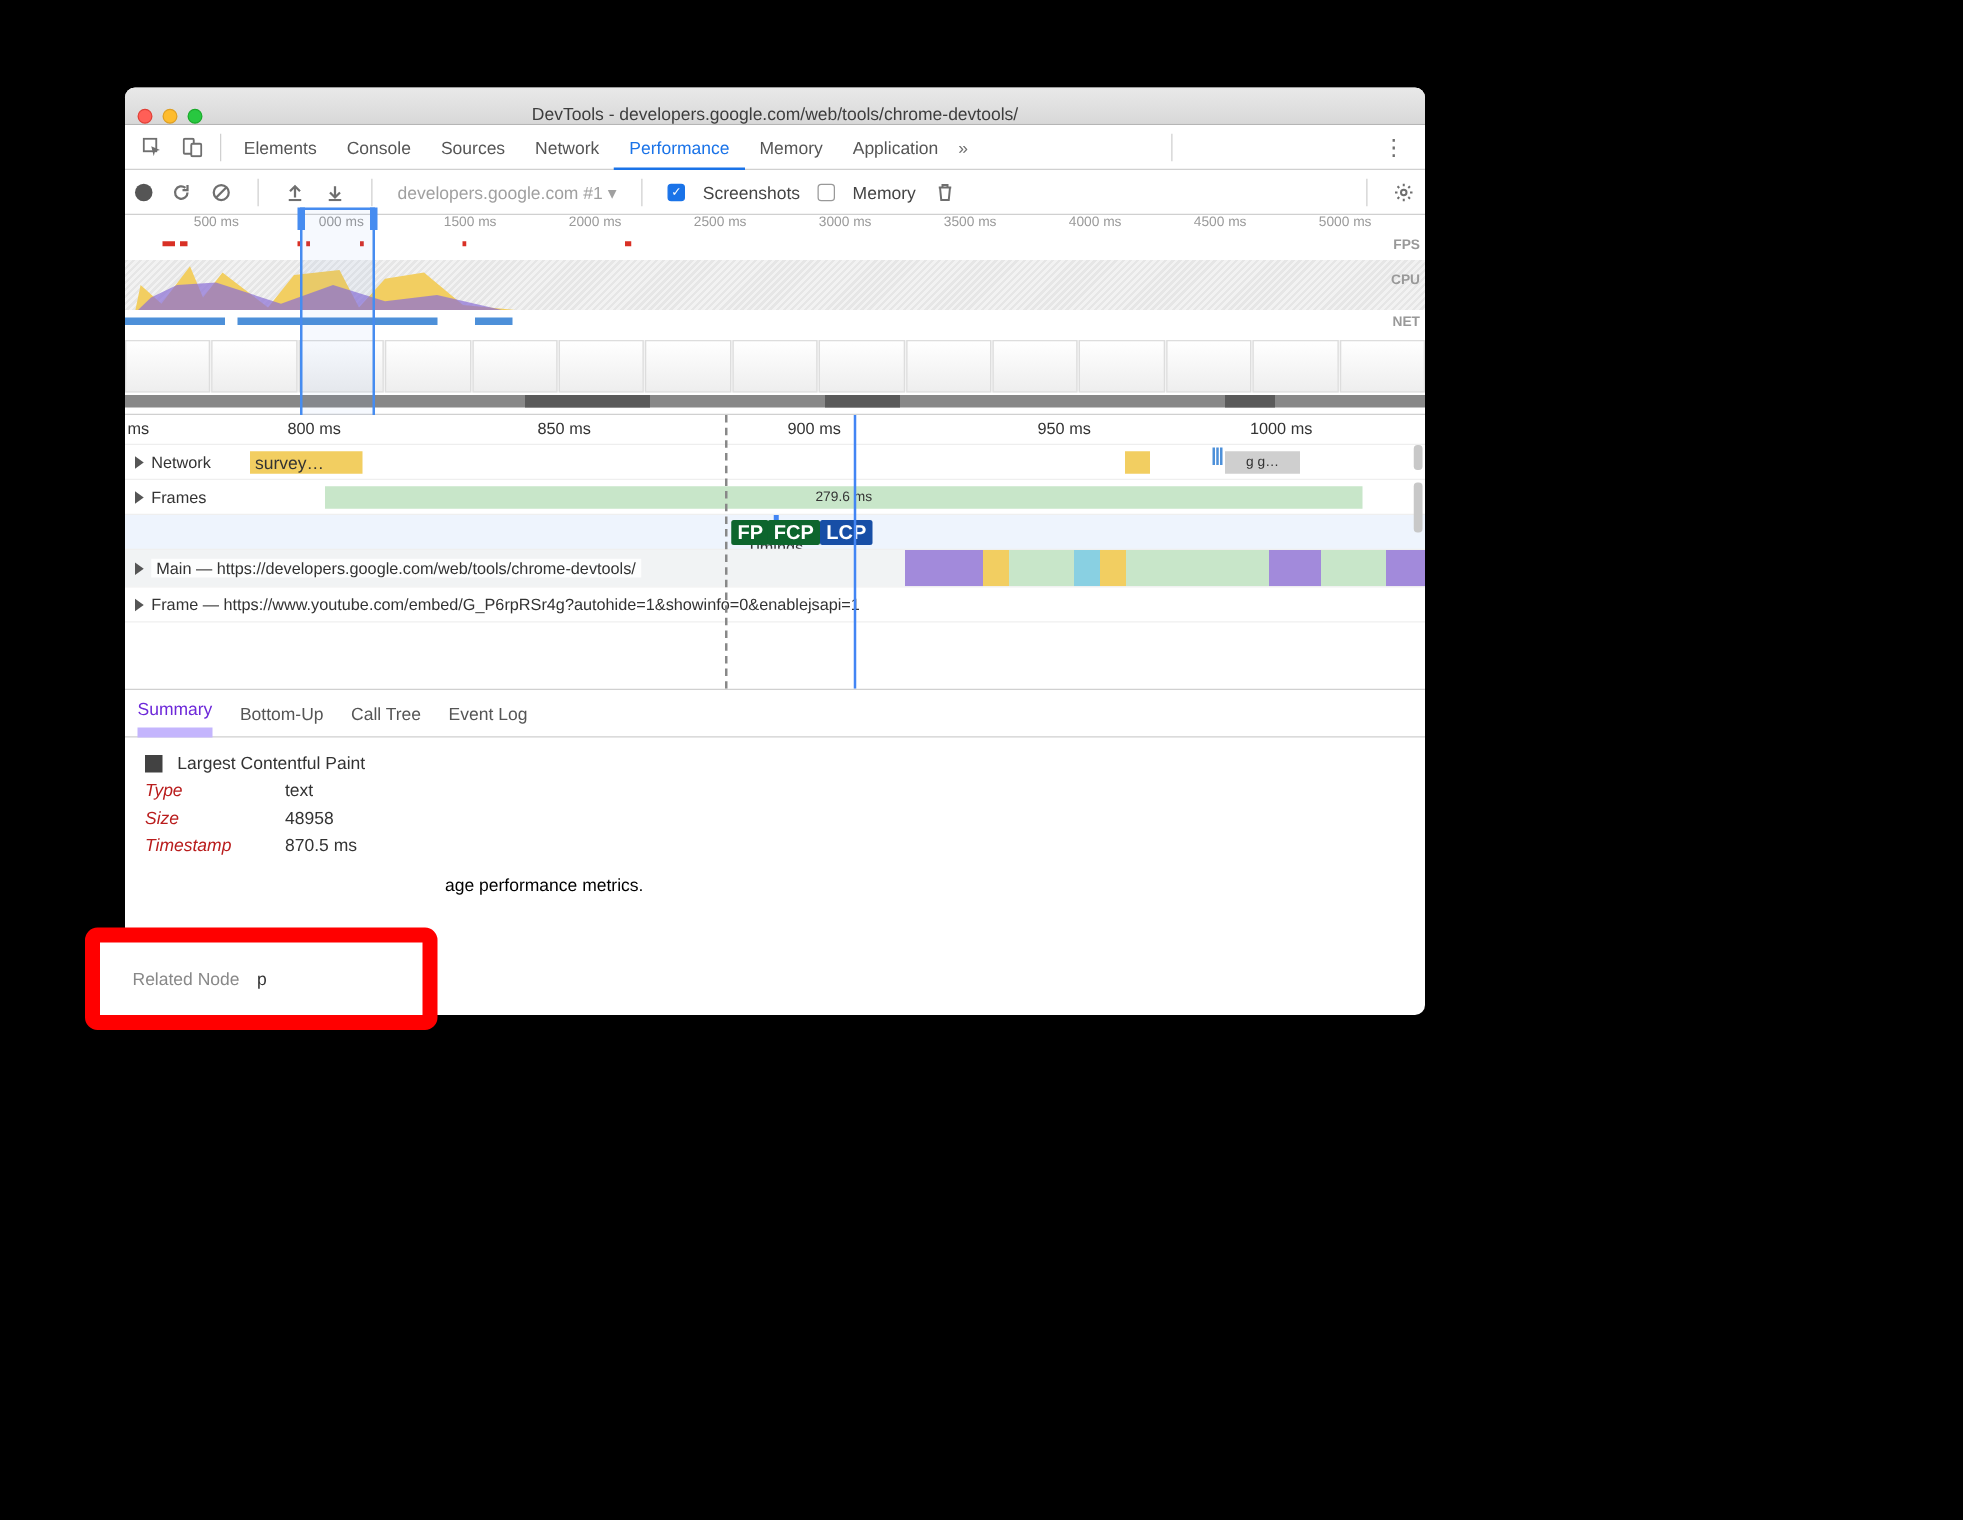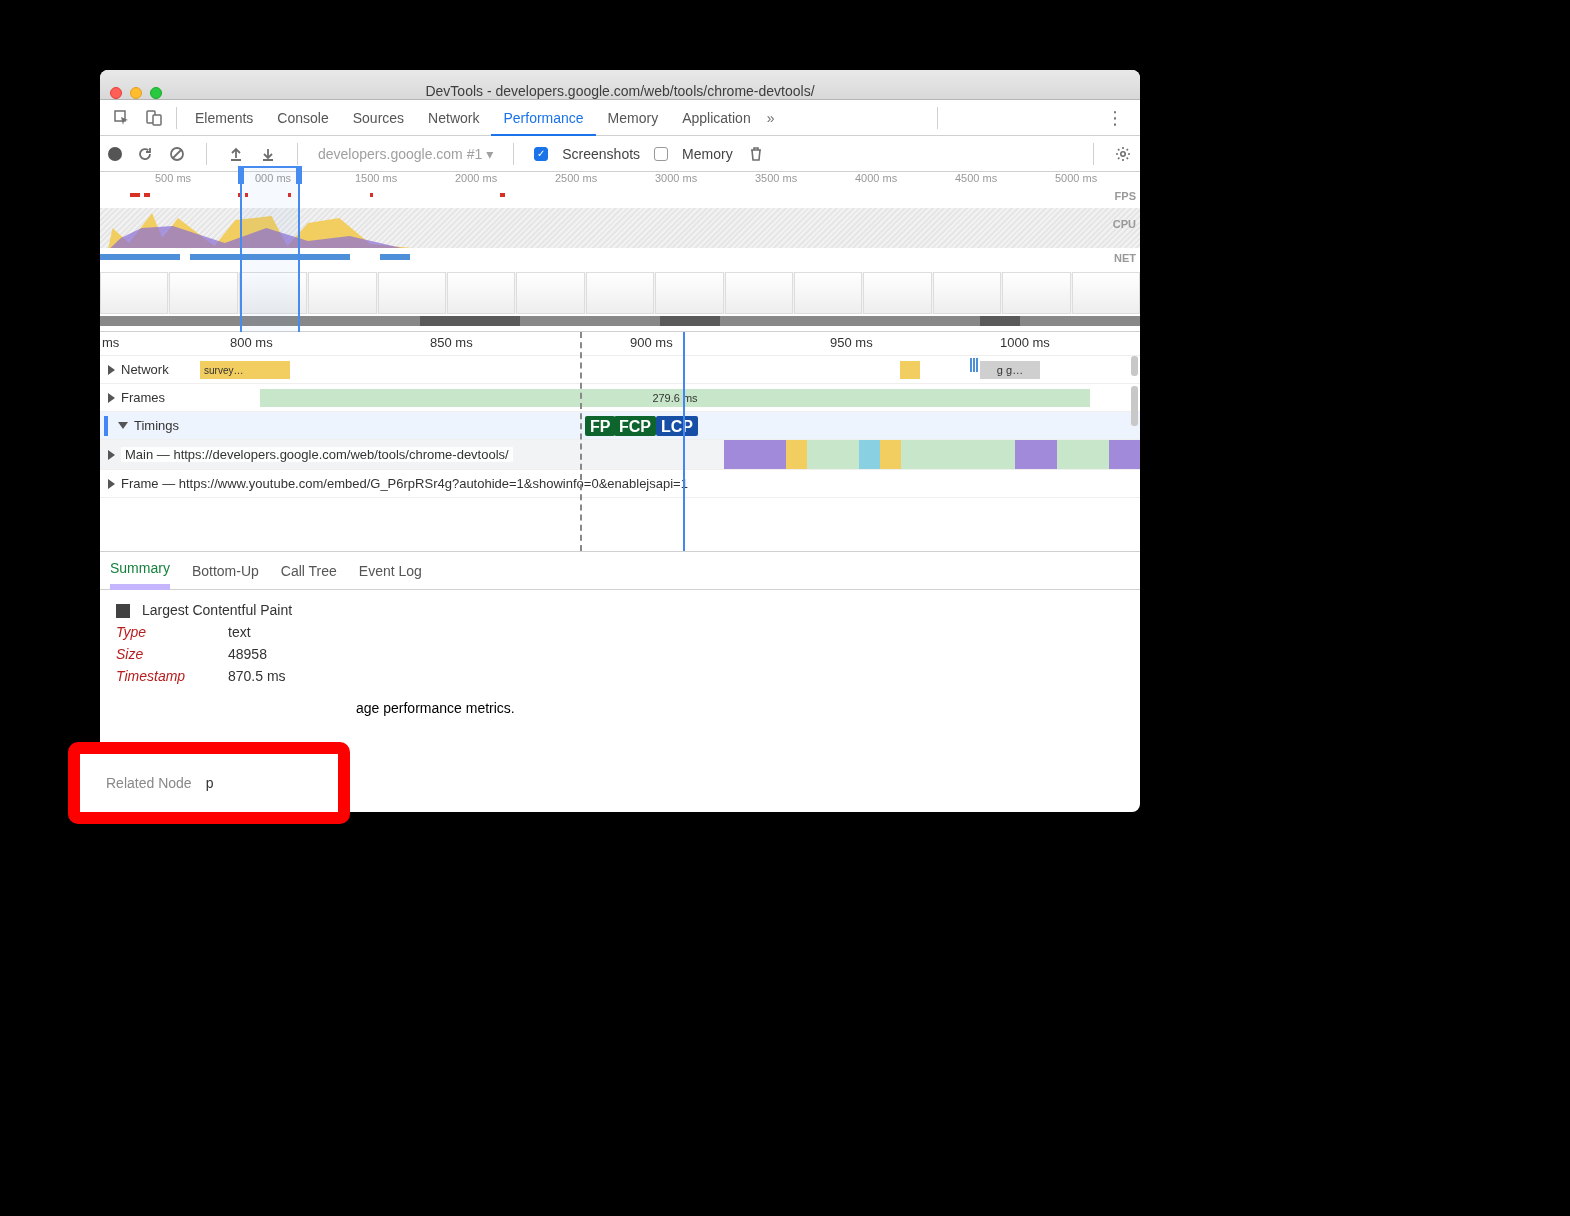--- a/index.html
+++ b/index.html
@@ -35,38 +35,38 @@
 .ov-tick{position:absolute;top:0;font-size:11px;}
 .ov-label{position:absolute;right:4px;font-size:11px;color:#999;font-weight:bold;}
 .ov-body{position:absolute;left:0;right:0;top:18px;bottom:0;}
 .ov-lane{position:absolute;left:0;right:0;}
 .sel-box{position:absolute;left:140px;top:-6px;width:60px;height:170px;border:2px solid #468cf0;background:rgba(70,140,240,.05);}
 .sel-handle{position:absolute;top:-2px;width:6px;height:18px;background:#468cf0;}
 .detail{height:220px;border-bottom:1px solid #d0d0d0;position:relative;overflow:hidden;}
 .det-ruler{height:24px;background:#fff;border-bottom:1px solid #eee;position:relative;font-size:13px;color:#333;}
 .det-tick{position:absolute;top:3px;}
 .track{height:28px;border-bottom:1px solid #efefef;display:flex;align-items:center;font-size:13px;color:#333;position:relative;}
-.track.alt{background:#eef4fd;}
+.track.alt{background:#eef4fd;flex-direction:column;}
 .tri{display:inline-block;width:0;height:0;border-style:solid;margin:0 6px 0 8px;}
 .tri.right{border-width:5px 0 5px 7px;border-color:transparent transparent transparent #555;}
 .tri.down{border-width:7px 5px 0 5px;border-color:#555 transparent transparent;}
 .track-label{white-space:nowrap;overflow:hidden;}
 .bar{position:absolute;height:18px;top:5px;font-size:11px;color:#333;display:flex;align-items:center;justify-content:center;}
 .bar.green{background:#c8e6c9;justify-content:center;}
 .bar.yellow{background:#f2ce61;}
 .bar.grey{background:#cfcfcf;}
 .marker{position:absolute;height:20px;top:4px;color:#fff;font-size:16px;font-weight:bold;padding:2px 5px;border-radius:2px;}
 .mk-fp{background:#0d652d;}
 .mk-fcp{background:#0d652d;}
 .mk-lcp{background:#174ea6;}
 .vline{position:absolute;top:0;bottom:0;width:2px;background:#4285f4;}
 .dashv{position:absolute;top:0;bottom:0;border-left:2px dashed #888;}
 .scroll-ind{position:absolute;right:2px;width:7px;background:#c8c8c8;border-radius:3px;}
 .bot-tabs{height:38px;border-bottom:1px solid #d0d0d0;display:flex;align-items:center;padding:0 10px;font-size:14px;color:#555;gap:22px;}
-.bt.active{color:#15803d;border-bottom:6px solid #c4b5fd;height:38px;display:flex;align-items:center;}
+.bt.active{color:#6d28d9;border-bottom:8px solid #c4b5fd;height:38px;display:flex;align-items:center;}
 .summary{padding:12px 16px;font-size:14px;color:#333;flex:1;position:relative;}
 .sw{display:inline-block;width:14px;height:14px;background:#424242;margin-right:8px;vertical-align:middle;}
 .kv{display:flex;gap:12px;margin:6px 0;font-size:14px;}
 .kv .k{color:#b91c1c;width:100px;font-style:italic;}
 .kv .v{color:#333;}
 .desc{margin-top:16px;color:#000000;}
 .highlight-box{position:absolute;left:68px;top:742px;width:282px;height:82px;border:12px solid red;border-radius:10px;background:#fff;display:flex;align-items:center;padding-left:26px;}
 .hl-inner{display:flex;gap:14px;font-size:14px;}
 .hl-k{color:#888;}
 .hl-v{color:#333;}
@@ -240,21 +240,21 @@
       <span class="det-tick" style="left:130px">800 ms</span>
       <span class="det-tick" style="left:330px">850 ms</span>
       <span class="det-tick" style="left:530px">900 ms</span>
       <span class="det-tick" style="left:730px">950 ms</span>
       <span class="det-tick" style="left:900px">1000 ms</span>
     </div>
 
     <div class="track">
       <span class="tri right"></span>
       <span class="track-label">Network</span>
-      <span class="bar yellow" style="left:100px;width:90px;font-size:10px;padding-left:4px;justify-content:flex-start">survey…</span>
+      <span class="bar yellow" style="left:100px;width:90px;font-size:14px;padding-left:4px;justify-content:flex-start">survey…</span>
       <span class="bar yellow" style="left:800px;width:20px"></span>
       <span class="bar grey" style="left:880px;width:60px;font-size:11px">g g…</span>
       <div style="position:absolute;left:870px;top:2px;display:flex;gap:1px">
           <span style="width:2px;height:14px;background:#4d90d9"></span>
           <span style="width:2px;height:14px;background:#4d90d9"></span>
           <span style="width:2px;height:14px;background:#4d90d9"></span>
         </div>
     </div>
 
     <div class="track">

